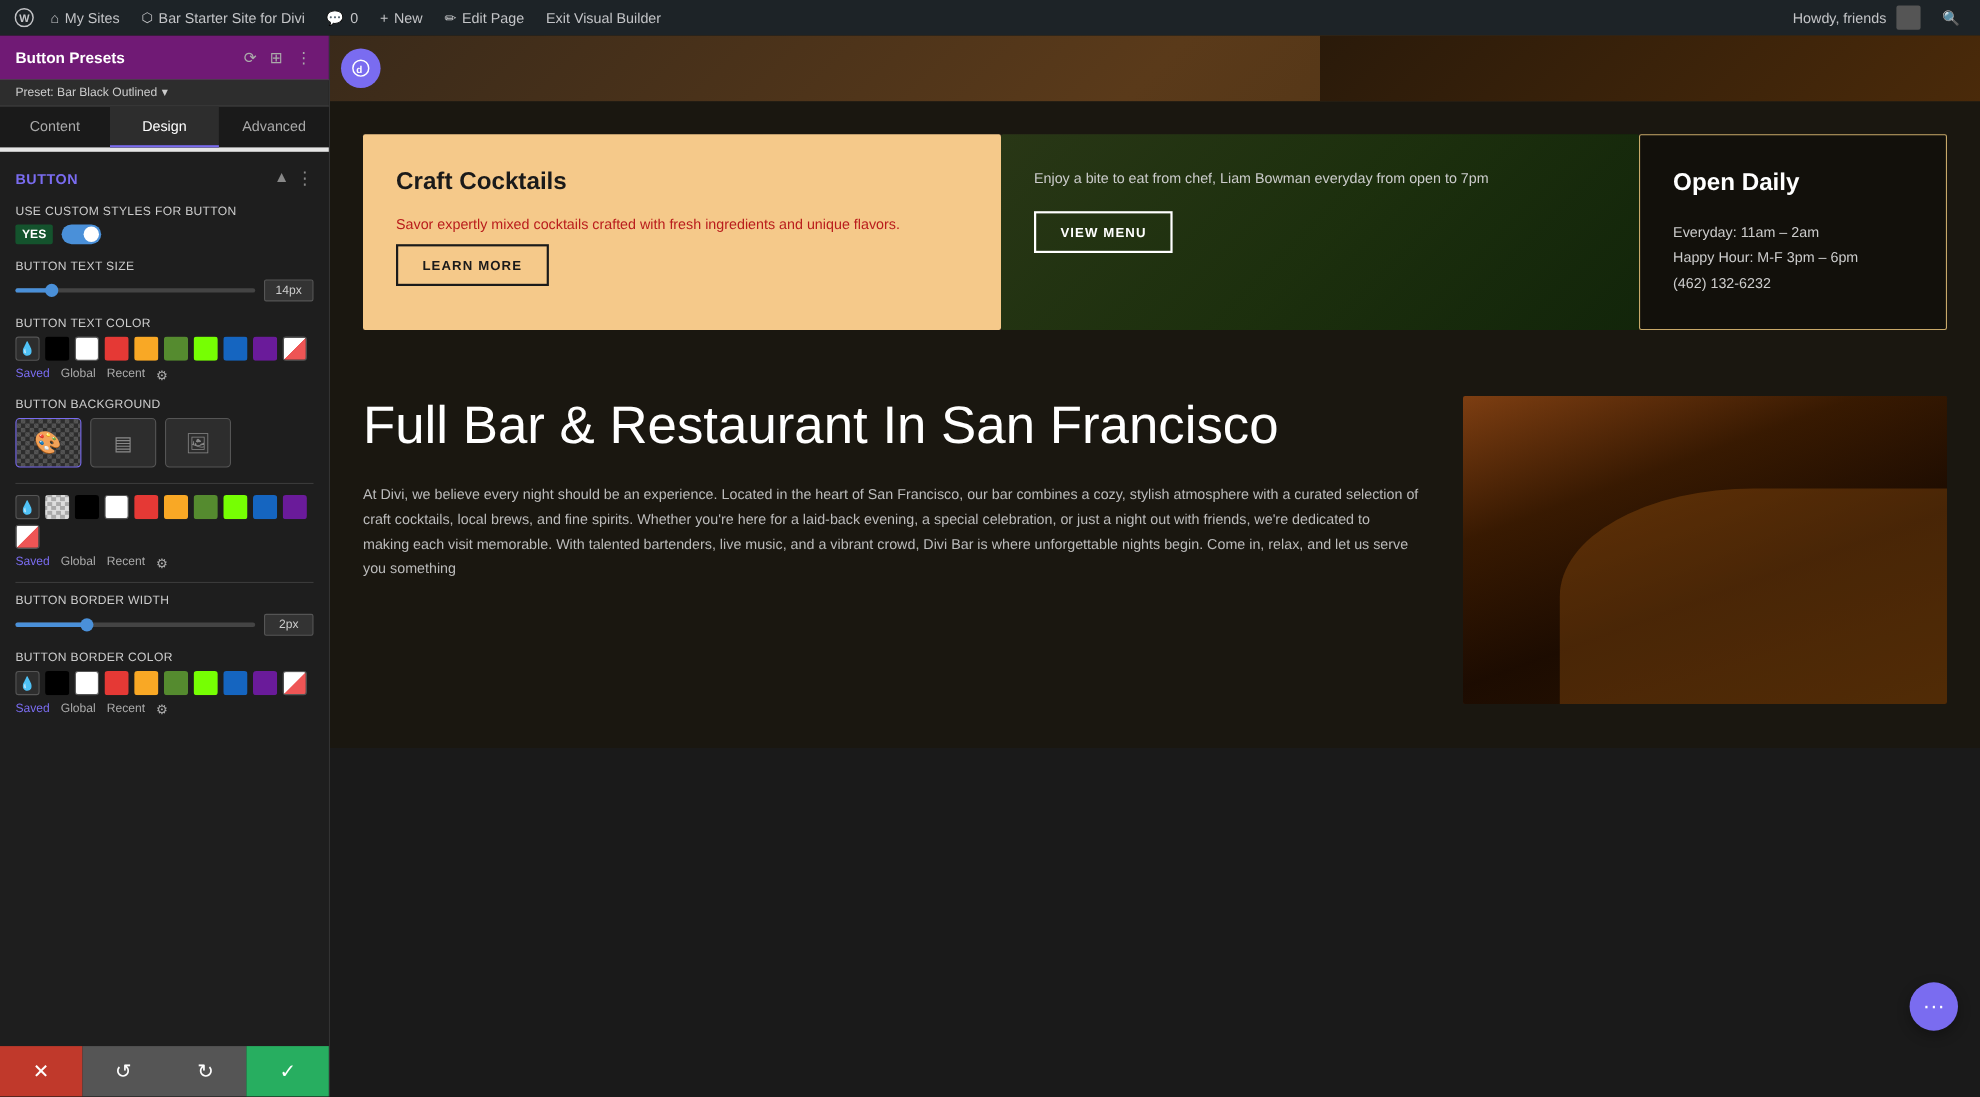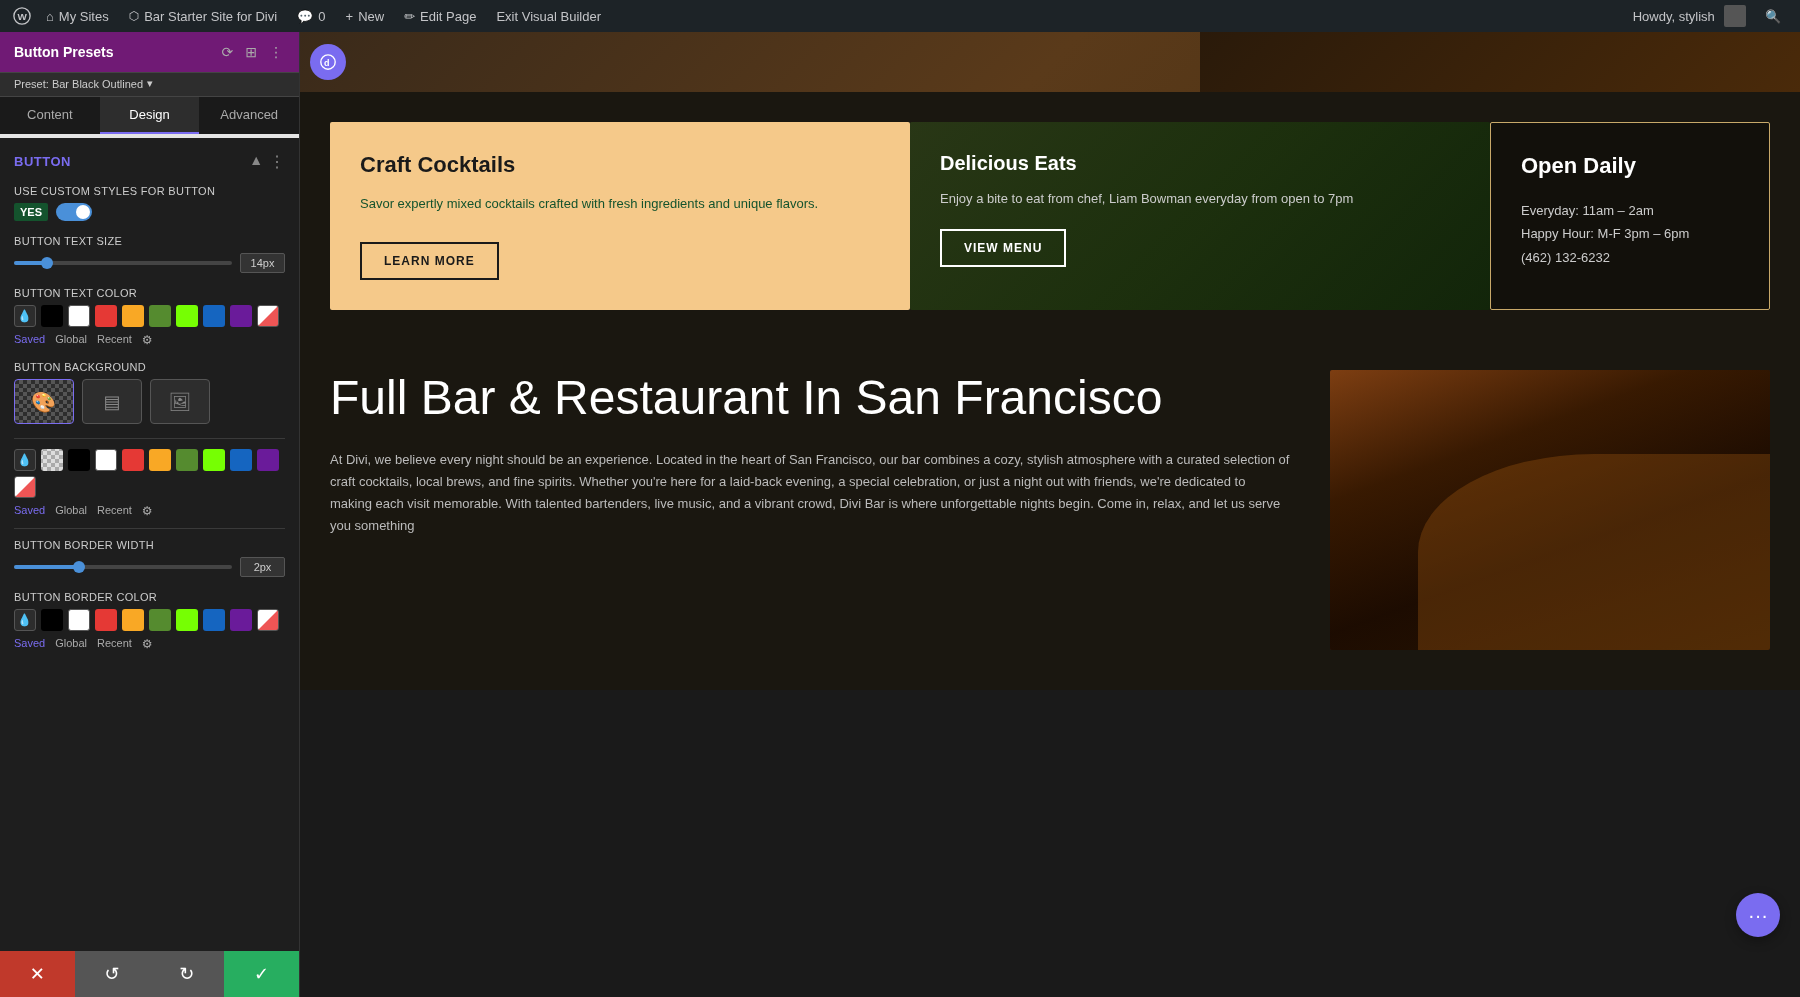--- a/index.html
+++ b/index.html
@@ -387,23 +387,23 @@
       border-radius: 2px;
     }
     .card-cocktails h2 {
       font-size: 22px;
       font-weight: 700;
       color: #1a1a1a;
       margin-bottom: 16px;
     }
     .card-cocktails p {
       font-size: 13px;
-      color: #14532d;
+      color: #b91c1c;
       line-height: 1.5;
-      margin-bottom: 28px;
+      margin-bottom: 8px;
     }
     .btn-learn-more {
       border: 2px solid #1a1a1a;
       background: transparent;
       padding: 10px 22px;
       font-size: 12px;
       font-weight: 700;
       letter-spacing: 1px;
       cursor: pointer;
       color: #1a1a1a;
@@ -563,21 +563,21 @@
   </div>
   <div class="wp-admin-bar-item">
     <span>✏</span>
     <span>Edit Page</span>
   </div>
   <div class="wp-admin-bar-item">
     <span>Exit Visual Builder</span>
   </div>
   <div class="wp-admin-bar-right">
     <div class="wp-admin-bar-item">
-      <span>Howdy, stylish</span>
+      <span>Howdy, friends</span>
       <span style="width:22px;height:22px;background:#555;border-radius:2px;display:inline-block;vertical-align:middle;margin-left:4px;"></span>
     </div>
     <div class="wp-admin-bar-item">
       <span>🔍</span>
     </div>
   </div>
 </div>
 
 <div class="main-layout">
 
@@ -765,21 +765,20 @@
 
       <div class="card-cocktails">
         <h2>Craft Cocktails</h2>
         <p>Savor expertly mixed cocktails crafted with fresh ingredients and unique flavors.</p>
         <button class="btn-learn-more">LEARN MORE</button>
       </div>
 
       <div class="card-eats">
         <div class="card-eats-bg"></div>
         <div class="card-eats-content">
-          <h2>Delicious Eats</h2>
           <p>Enjoy a bite to eat from chef, Liam Bowman everyday from open to 7pm</p>
           <button class="btn-view-menu">VIEW MENU</button>
         </div>
       </div>
 
       <div class="card-hours">
         <h2>Open Daily</h2>
         <p>
           <span>Everyday: 11am – 2am</span><br>
           <span>Happy Hour: M-F 3pm – 6pm</span><br>

